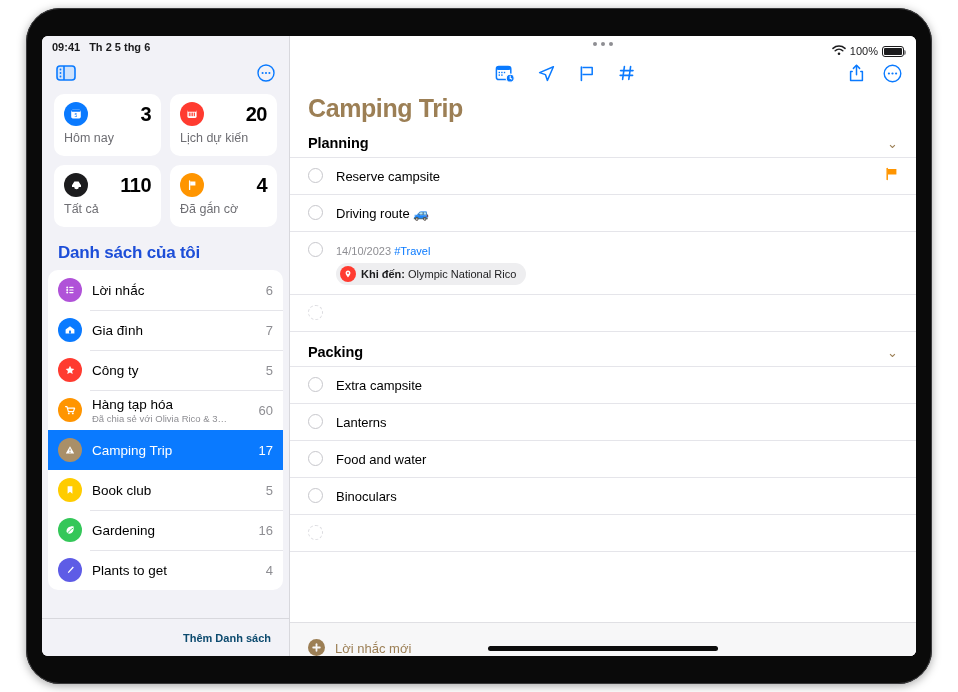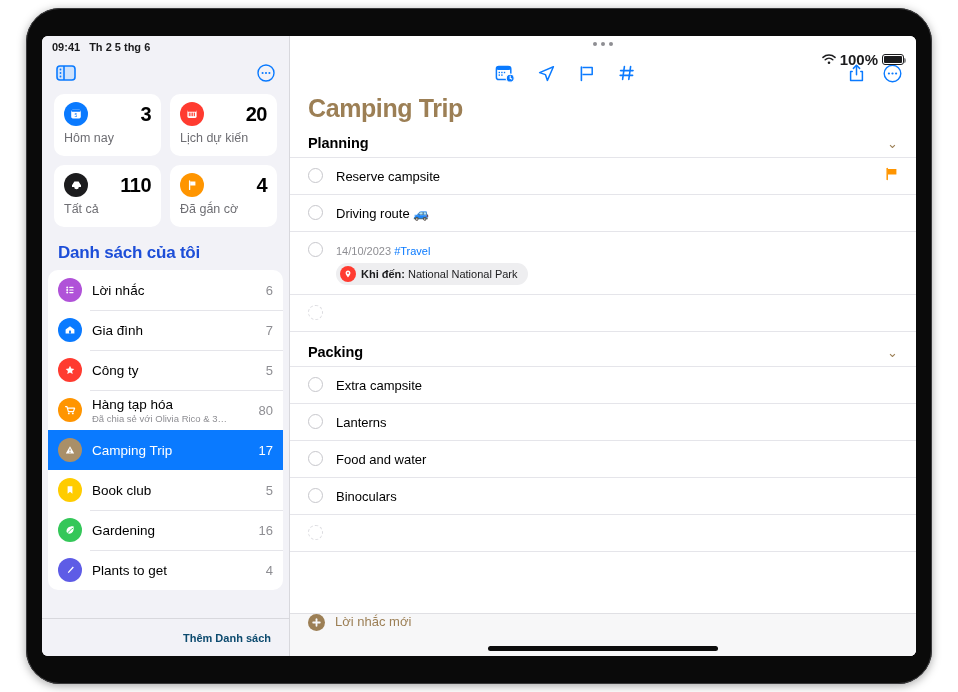--- a/index.html
+++ b/index.html
@@ -199,21 +199,21 @@
     border-bottom: 13px solid #e8912a;
   }
   .thumb:after {
     content: ""; position: absolute; left: 10px; top: 8px;
     border-left: 6px solid transparent; border-right: 6px solid transparent;
     border-bottom: 10px solid #d8d2c4;
   }
 
   
   #addbar {
-    height: 43px; display: flex; align-items: flex-start;
+    height: 34px; display: flex; align-items: flex-end;
     padding: 0 18px; gap: 10px;
     background: #f7f7f8; border-top: 1px solid #e0e0e4;
     cursor: pointer;
   }
   #addbar .plus {
     width: 17px; height: 17px; border-radius: 50%;
     background: #9c7f55; display: flex; align-items: center; justify-content: center;
     color: #f7f7f8; font-size: 14px; font-weight: bold; line-height: 0;
   }
   #addbar .lbl { font-size: 13px; color: #9c7f55; }
@@ -371,21 +371,21 @@
               <svg width="14" height="14" viewBox="0 0 14 14">
                 <path d="M2.6 3.6 L4 3.6 L5.4 8.6 L10.4 8.6 L11.6 5.2 L4.4 5.2" fill="none" stroke="#fff" stroke-width="1.2" stroke-linecap="round" stroke-linejoin="round"></path>
                 <circle cx="5.8" cy="10.4" r=".95" fill="#fff"></circle>
                 <circle cx="9.8" cy="10.4" r=".95" fill="#fff"></circle>
               </svg>
             </span>
             <span class="lr-txt">
               <span>Hàng tạp hóa</span>
               <span class="sub">Đã chia sẻ với Olivia Rico &amp; 3…</span>
             </span>
-            <span class="lr-cnt">80</span>
+            <span class="lr-cnt">60</span>
           </div>
 
           <div class="list-row sel">
             <span class="lr-ico" style="background:#a98f68">
               <svg width="14" height="14" viewBox="0 0 14 14">
                 <path d="M7 3.3 L11.2 10.5 L2.8 10.5 Z" fill="#fff"></path>
                 <rect x="6.5" y="5.6" width="1" height="2.6" rx=".5" fill="#a98f68"></rect>
                 <circle cx="7" cy="9.3" r=".6" fill="#a98f68"></circle>
               </svg>
             </span>
@@ -433,21 +433,21 @@
     </div>
 
     <div id="main">
 
       <div id="multitask">
         <span></span>
           <span></span>
           <span></span>
       </div>
 
-      <div style="position:absolute;right:12px;top:12px;height:22px;display:flex;align-items:center;gap:4px;font-size:15px;font-weight:bold;color:#1c1c1e;z-index:40">
+      <div style="position:absolute;right:12px;top:4px;height:22px;display:flex;align-items:center;gap:4px;font-size:11px;font-weight:normal;color:#1c1c1e;z-index:40">
         <span>
           <svg width="14" height="11" viewBox="0 0 14 11">
             <path d="M1 3.4 A9 9 0 0 1 13 3.4" stroke="#1c1c1e" stroke-width="1.5" fill="none" stroke-linecap="round"></path>
             <path d="M3.2 5.8 A5.6 5.6 0 0 1 10.8 5.8" stroke="#1c1c1e" stroke-width="1.5" fill="none" stroke-linecap="round"></path>
             <circle cx="7" cy="8.8" r="1.3" fill="#1c1c1e"></circle>
           </svg>
         </span>
         <span>100%</span>
         <span class="batt">
             <i></i>
@@ -554,21 +554,21 @@
               <span>14/10/2023</span>
               <span class="tag">#Travel</span>
             </div>
             <div class="chip">
               <span class="pin">
                 <svg width="10" height="10" viewBox="0 0 10 10">
                   <path d="M5 1.6 C6.4 1.6 7.4 2.7 7.4 4 C7.4 5.8 5 8.4 5 8.4 C5 8.4 2.6 5.8 2.6 4 C2.6 2.7 3.6 1.6 5 1.6 Z" fill="#fff"></path>
                   <circle cx="5" cy="4" r=".95" fill="#ff3b30"></circle>
                 </svg>
               </span>
-              <span><b>Khi đến:</b> <span>National National Park</span></span>
+              <span><b>Khi đến:</b> <span>Olympic National Rico</span></span>
             </div>
           </span>
         </div>
 
         <div class="task">
           <span class="circ faint"></span>
           <span class="tbody">
             <span class="ttitle">&nbsp;</span>
           </span>
         </div>

